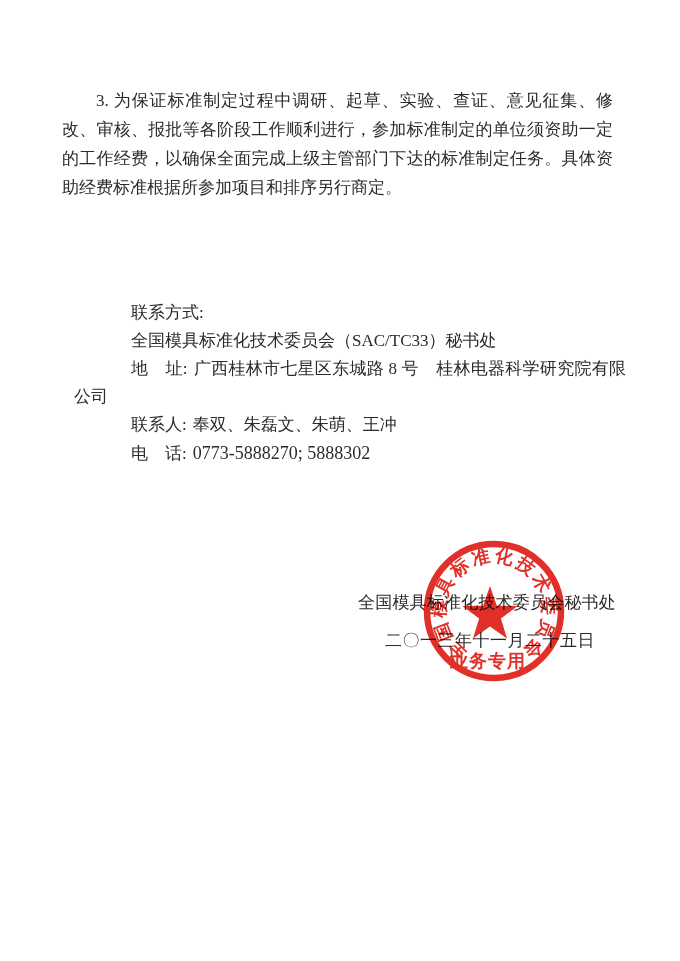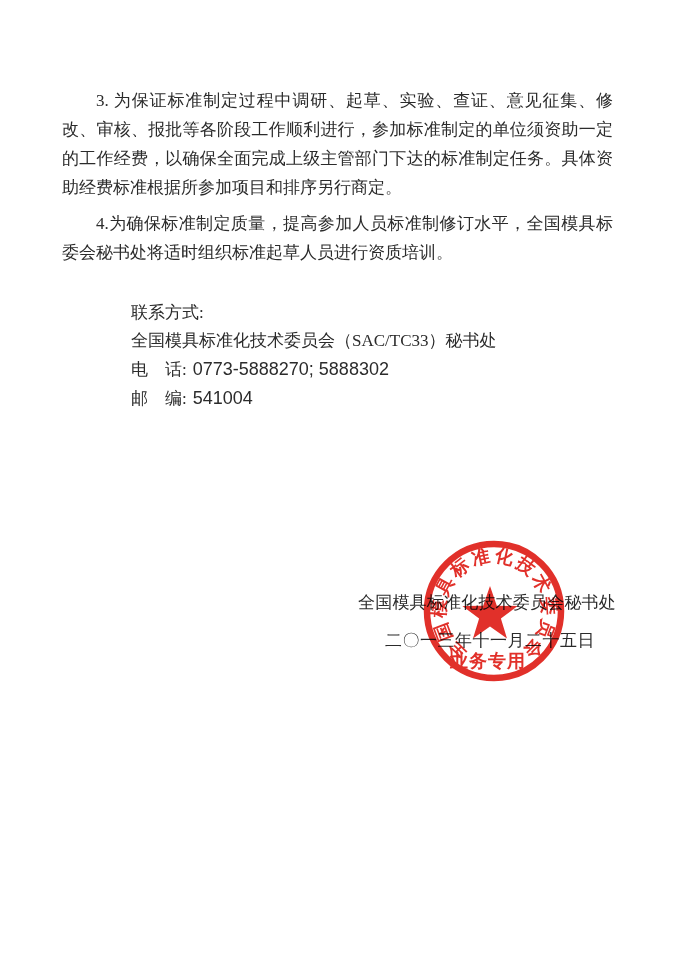--- a/index.html
+++ b/index.html
@@ -29,21 +29,21 @@
     left: 74px;
     top: 299px;
     width: 552px;
     font-size: 17px;
     line-height: 28px;
     text-align: justify;
   }
   .cline { text-indent: 57px; }
   .label { margin-right: 6px; }
   .mono {
-    font-family: Liberation Sans, sans-serif;
+    font-family: Liberation Serif, serif;
     font-size: 18px;
   }
   .signature {
     position: absolute;
     left: 358px;
     top: 591px;
     font-size: 17px;
     letter-spacing: 0.2px;
     white-space: nowrap;
   }
@@ -72,28 +72,28 @@
   .seal .ring-text { font-size: 18px; letter-spacing: 3px; }
   .seal .bottom-text { font-size: 18px; letter-spacing: 1px; }
 </style>
 </head>
 <body>
 
 <div class="page">
 
   <div class="body-text">
     <p class="para">3. 为保证标准制定过程中调研、起草、实验、查证、意见征集、修改、审核、报批等各阶段工作顺利进行，参加标准制定的单位须资助一定的工作经费，以确保全面完成上级主管部门下达的标准制定任务。具体资助经费标准根据所参加项目和排序另行商定。</p>
-    <p class="para para-2">4.为确保标准制定质量，提高参加人员标准制修订水平，全国模具标委会秘书处将适时组织标准起草人员进行资质培训。</p>
   </div>
 
   <div class="contact">
     <div class="cline">联系方式:</div>
     <div class="cline">全国模具标准化技术委员会（SAC/TC33）秘书处</div>
+    <div class="cline"><span class="label">地　址:</span><span>广西桂林市七星区东城路 8 号　桂林电器科学研究院有限公司</span></div>
+    <div class="cline"><span class="label">联系人:</span><span>奉双、朱磊文、朱萌、王冲</span></div>
     <div class="cline"><span class="label">电　话:</span><span class="mono">0773-5888270; 5888302</span></div>
-    <div class="cline"><span class="label">邮　编:</span><span class="mono">541004</span></div>
   </div>
 
   <div class="signature">全国模具标准化技术委员会秘书处</div>
   <div class="sigdate">二〇一三年十一月二十五日</div>
 
   <svg class="seal" viewBox="0 0 160 160" aria-hidden="true">
     <circle cx="80" cy="80" r="67" fill="none" stroke-width="6.5" stroke="#e0251e"></circle>
     <defs>
       <path id="sealArc" d="M 55.5,122.4 A 49,49 0 1 1 104.5,122.4" fill="none"></path>
     </defs>

